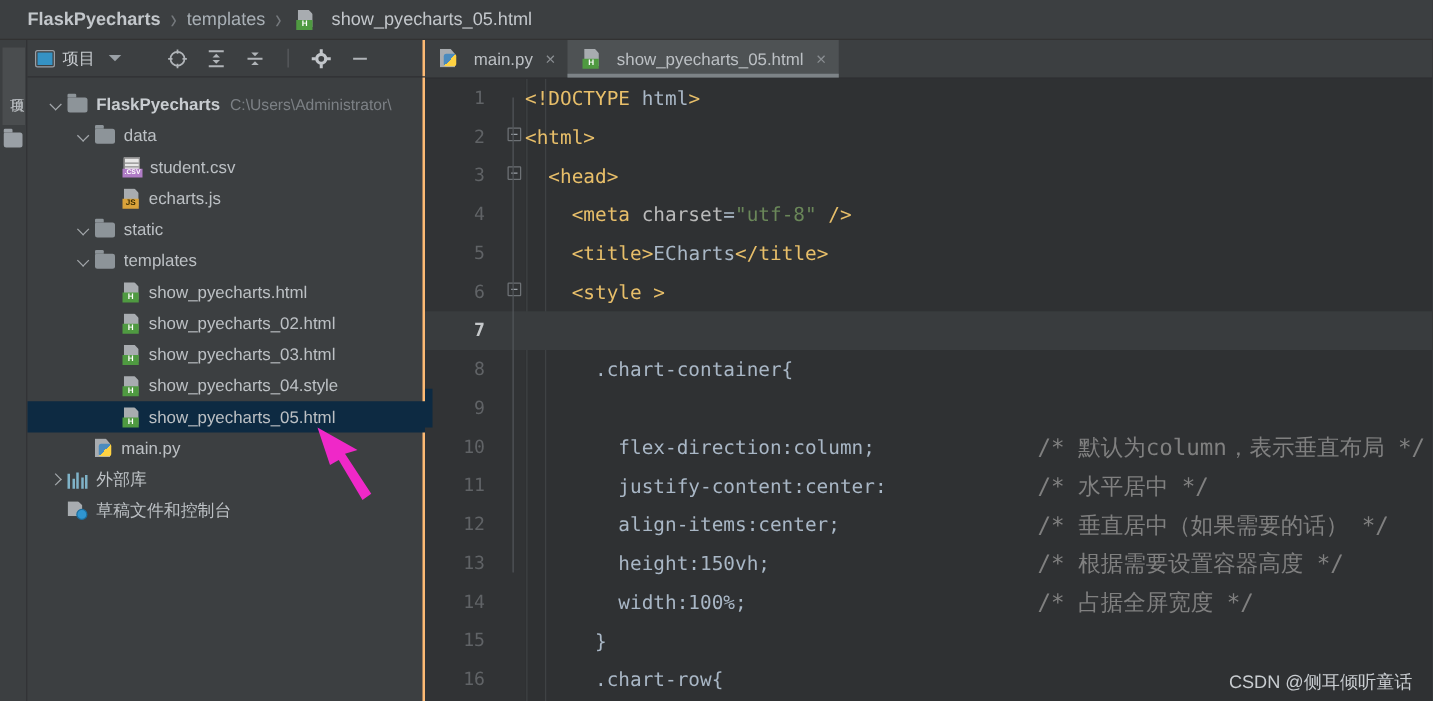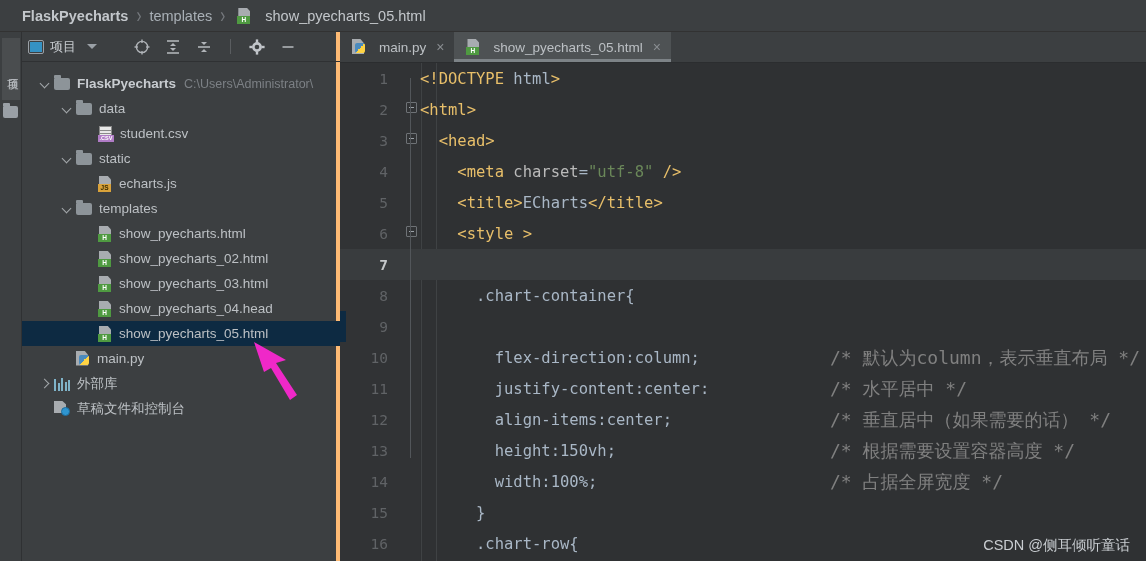--- a/index.html
+++ b/index.html
@@ -64,21 +64,21 @@
     content: ""; position: absolute;
     left: 0; top: -3px; width: 7px; height: 3px;
     background: #9aa0a6; border-radius: 1px 1px 0 0;
   }
 
   
   .project-panel {
     position: absolute; left: 22px; top: 32px;
     width: 318px; height: 529px;
     background: #3c3f41;
-    border-right: 4px solid #fdba74;
+    border-right: 2px solid #fdba74;
   }
   .pp-toolbar {
     position: absolute; left: 0; top: 0;
     width: 318px; height: 30px;
     display: flex; align-items: center;
     padding-left: 6px;
     border-bottom: 1px solid #2f3133;
   }
   .pp-title {
     display: flex; align-items: center; gap: 6px;
@@ -420,35 +420,35 @@
         <div class="row">
           <span class="spacer" style="width:54px"></span>
           <span class="spacer" style="width:16px"></span>
           <span class="csv-ico">
             <span class="grid"></span>
             <span class="lbl">.CSV</span>
           </span>
           <span class="name">student.csv</span>
         </div>
         <div class="row">
+          <span class="spacer" style="width:54px"></span>
+          <span class="spacer" style="width:16px"></span>
+          <span class="file-ico">
+            <span class="page"></span>
+            <span class="badge js">JS</span>
+          </span>
+          <span class="name">echarts.js</span>
+        </div>
+        <div class="row">
           <span class="spacer" style="width:32px"></span>
           <span class="twisty down"></span>
           <span class="folder-ico"></span>
           <span class="name">static</span>
         </div>
         <div class="row">
-          <span class="spacer" style="width:54px"></span>
-          <span class="spacer" style="width:16px"></span>
-          <span class="file-ico">
-            <span class="page"></span>
-            <span class="badge js">JS</span>
-          </span>
-          <span class="name">echarts.js</span>
-        </div>
-        <div class="row">
           <span class="spacer" style="width:32px"></span>
           <span class="twisty down"></span>
           <span class="folder-ico"></span>
           <span class="name">templates</span>
         </div>
         <div class="row">
           <span class="spacer" style="width:54px"></span>
           <span class="spacer" style="width:16px"></span>
           <span class="file-ico">
             <span class="page"></span>
@@ -474,21 +474,21 @@
           </span>
           <span class="name">show_pyecharts_03.html</span>
         </div>
         <div class="row">
           <span class="spacer" style="width:54px"></span>
           <span class="spacer" style="width:16px"></span>
           <span class="file-ico">
             <span class="page"></span>
             <span class="badge h">H</span>
           </span>
-          <span class="name">show_pyecharts_04.head</span>
+          <span class="name">show_pyecharts_04.style</span>
         </div>
         <div class="row selected">
           <span class="spacer" style="width:54px"></span>
           <span class="spacer" style="width:16px"></span>
           <span class="file-ico">
             <span class="page"></span>
             <span class="badge h">H</span>
           </span>
           <span class="name">show_pyecharts_05.html</span>
         </div>

